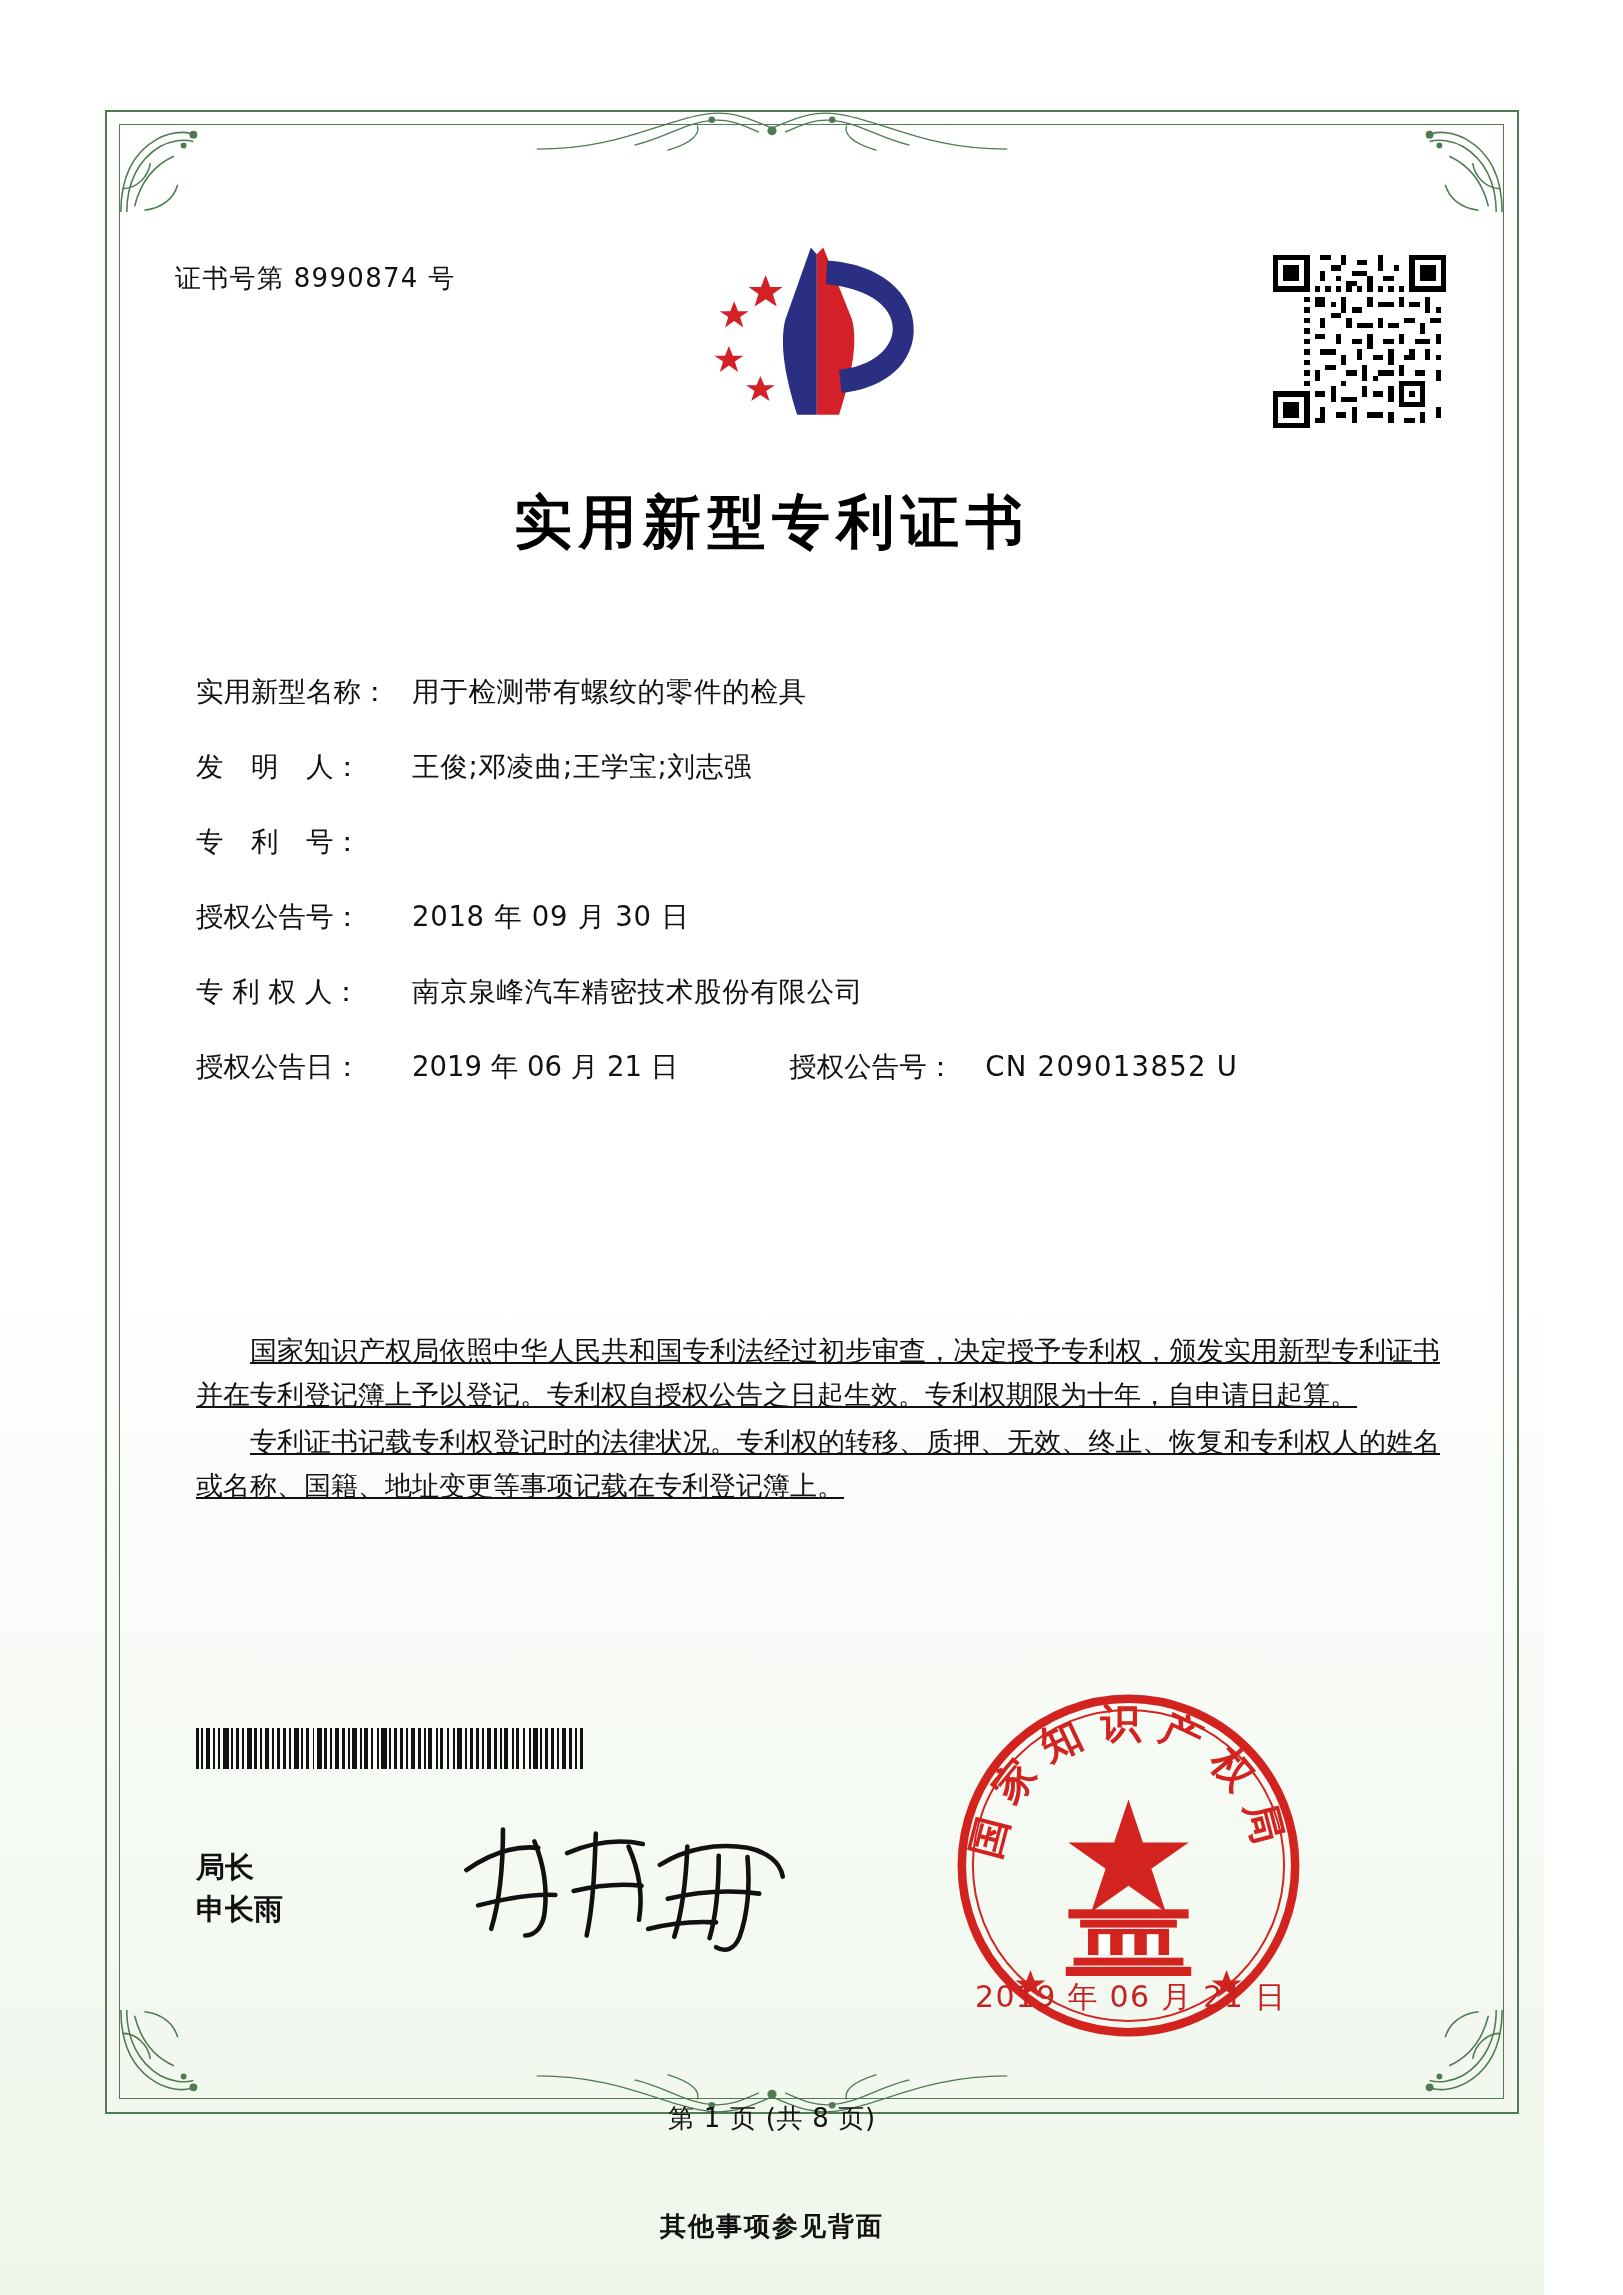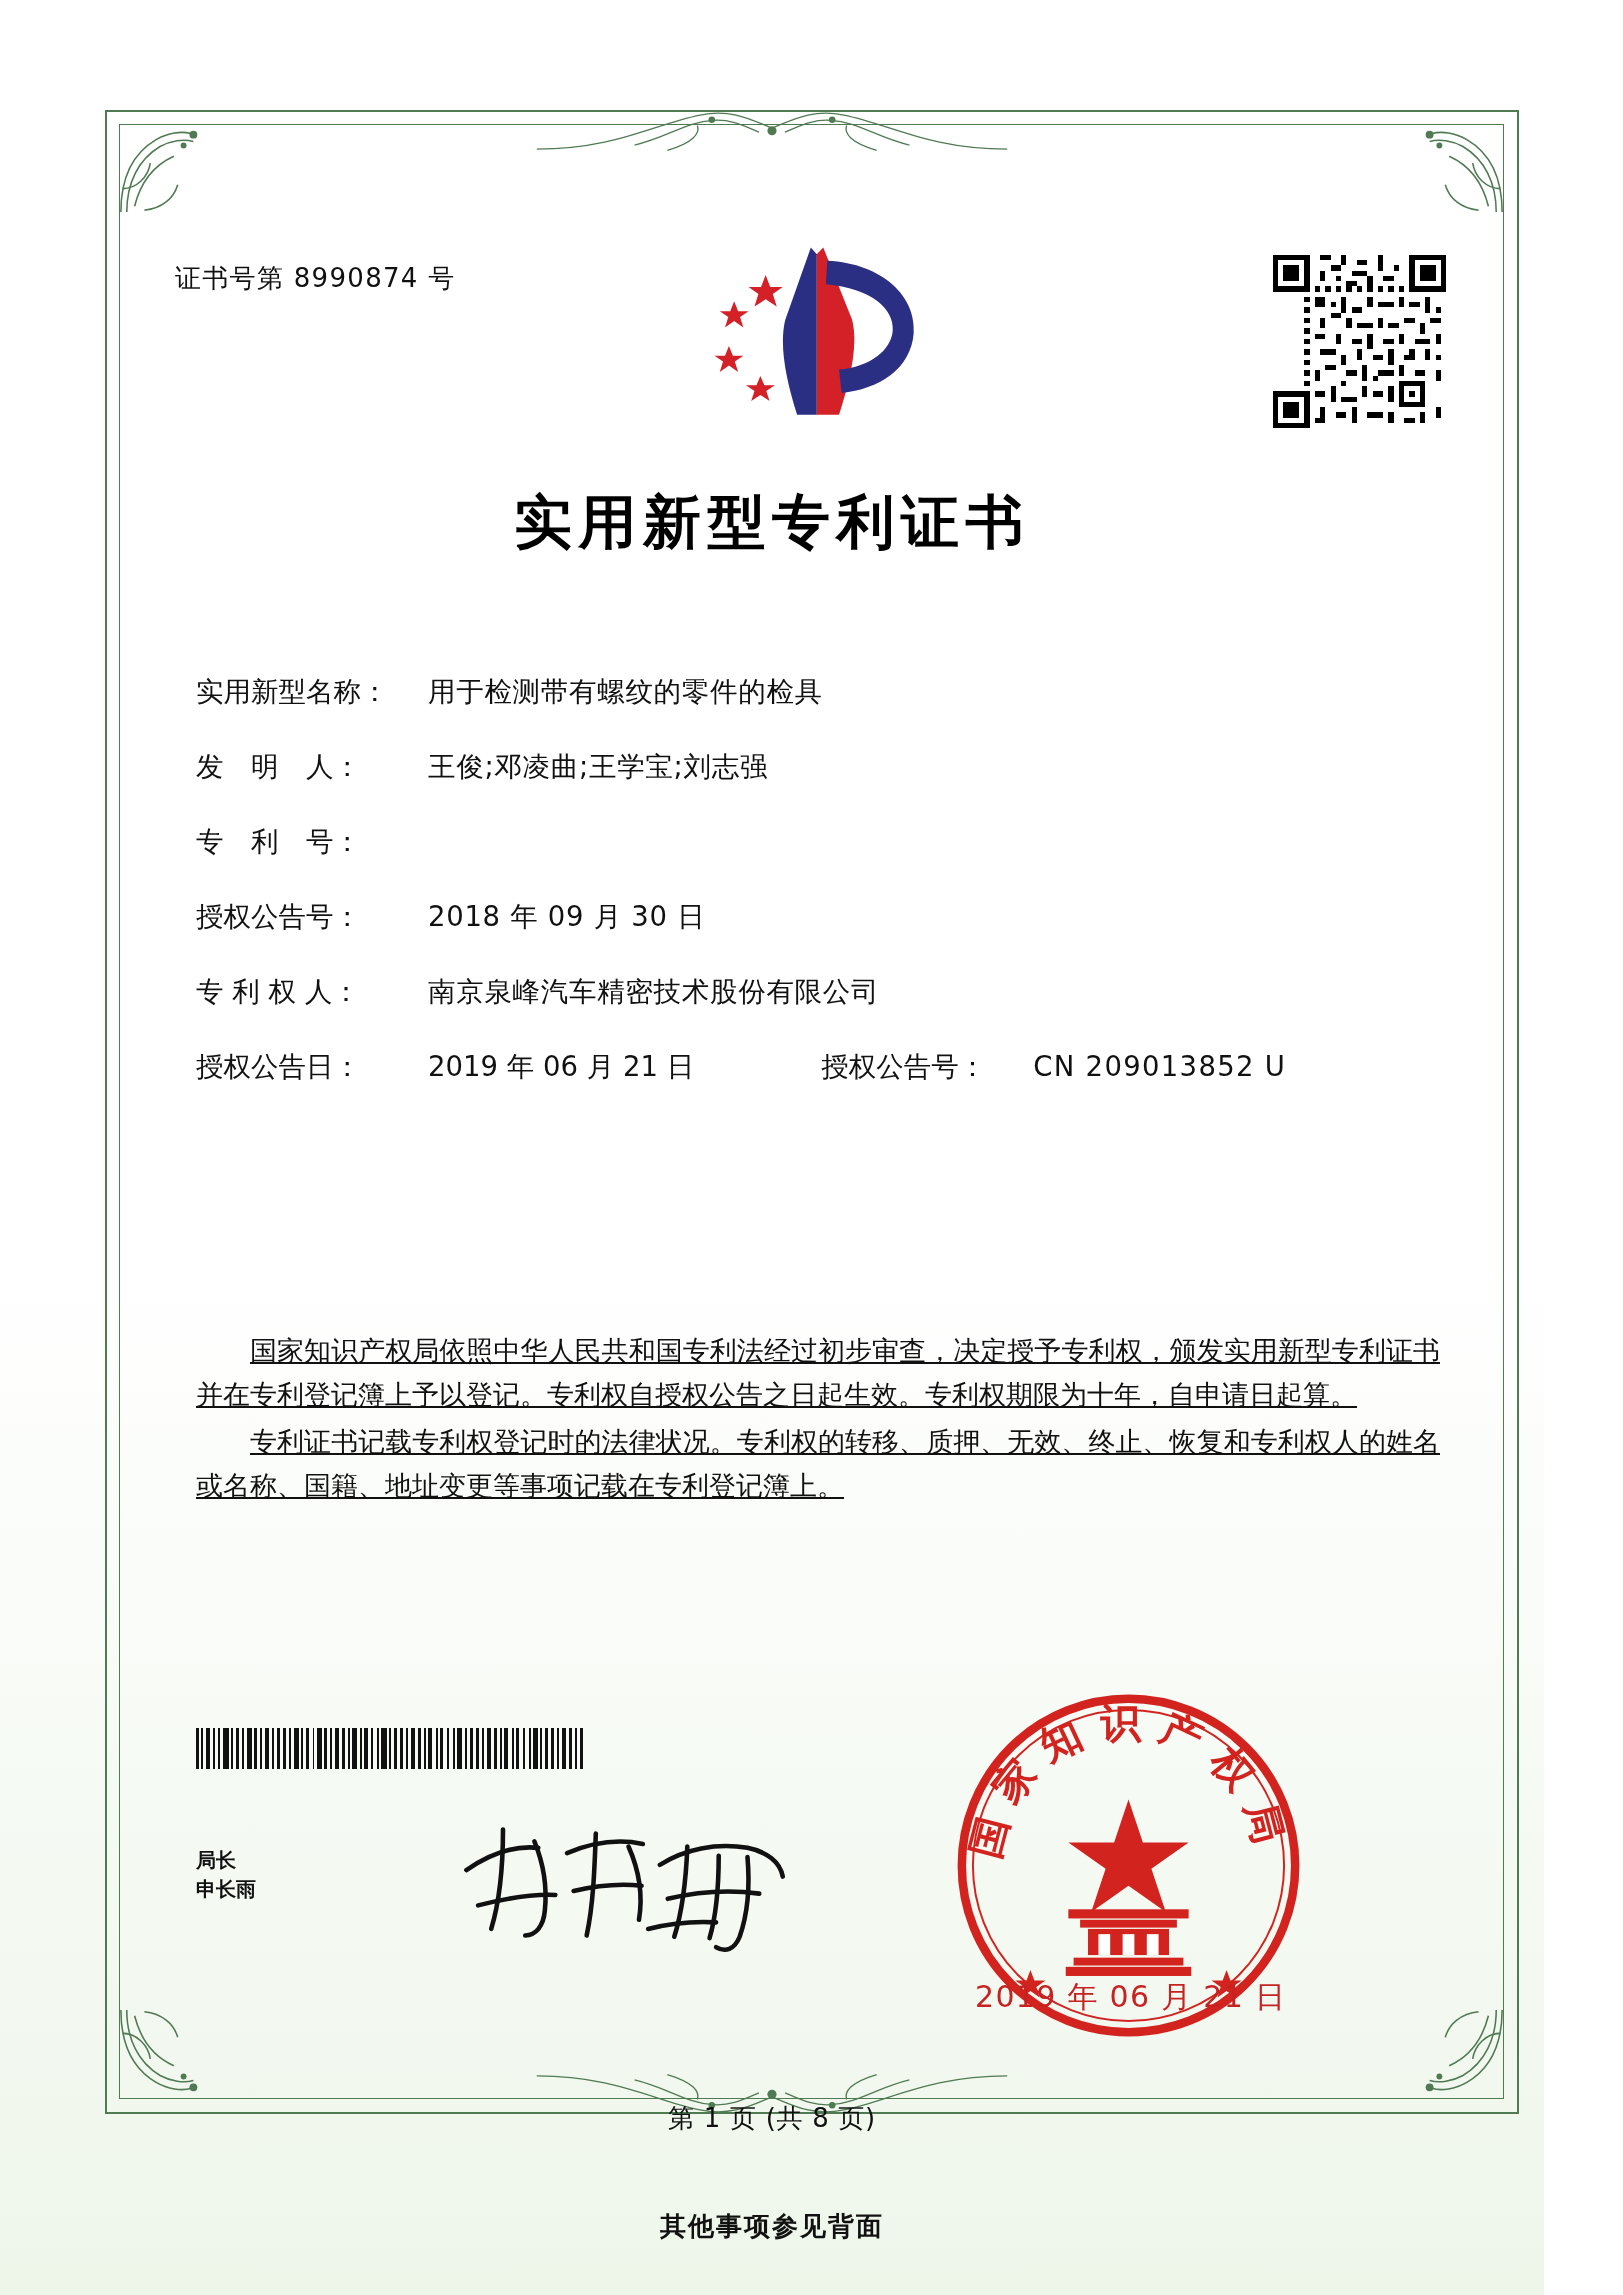--- a/index.html
+++ b/index.html
@@ -108,21 +108,20 @@
     left: 196px; top: 674px;
     width: 1244px;
   }
   .row {
     display: flex;
     align-items: baseline;
     margin-bottom: 39px;
     font-size: 27.5px;
     color: #111;
     white-space: nowrap;
-    gap: 16px;
   }
   .row .label {
     width: 216px;
     flex: 0 0 216px;
     letter-spacing: 0px;
   }
   .row .value {
     flex: 1 1 auto;
     letter-spacing: 0.7px;
   }
@@ -157,21 +156,21 @@
     position: absolute;
     left: 196px; top: 1728px;
     width: 419px; height: 41px;
   }
   .barcode svg { width: 100%; height: 100%; display: block; }
 
   
   .sig-labels {
     position: absolute;
     left: 196px; top: 1846px;
-    font-size: 20px;
+    font-size: 29px;
     line-height: 1.45;
     color: #111;
     font-weight: 600;
   }
   .sig-script {
     position: absolute;
     left: 452px; top: 1807px;
     width: 353px; height: 151px;
     color: #111;
   }

